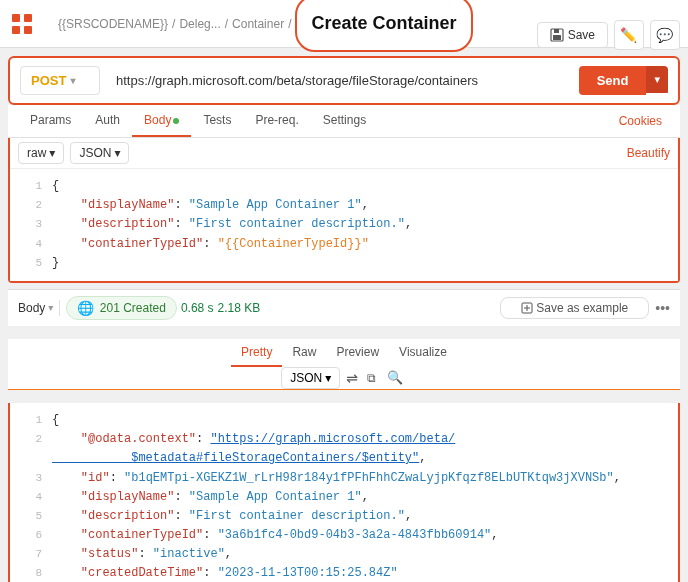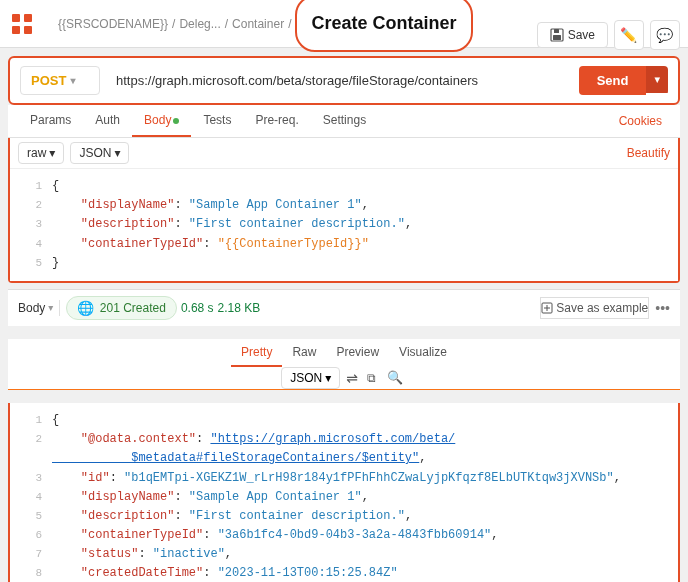--- a/index.html
+++ b/index.html
@@ -263,23 +263,23 @@
     .status-badge .status-text { color: #2e7d32; font-weight: 500; }
     .meta-text { font-size: 12px; color: #15803d; }
     .response-bar-right { margin-left: auto; display: flex; align-items: center; gap: 6px; }
     .save-example-btn {
       font-size: 12px;
       color: #555;
       cursor: pointer;
       display: flex;
       align-items: center;
       gap: 3px;
-      padding: 3px 0;
+      padding: 3px 20px;
       border: 1px solid #ddd;
-      border-radius: 0;
+      border-radius: 8px;
       background: #fff;
     }
     .more-btn { font-size: 14px; color: #777; cursor: pointer; }
 
     
     .response-tabs-bar {
       display: flex;
       align-items: center;
       padding: 0 10px;
       background: #fff;

